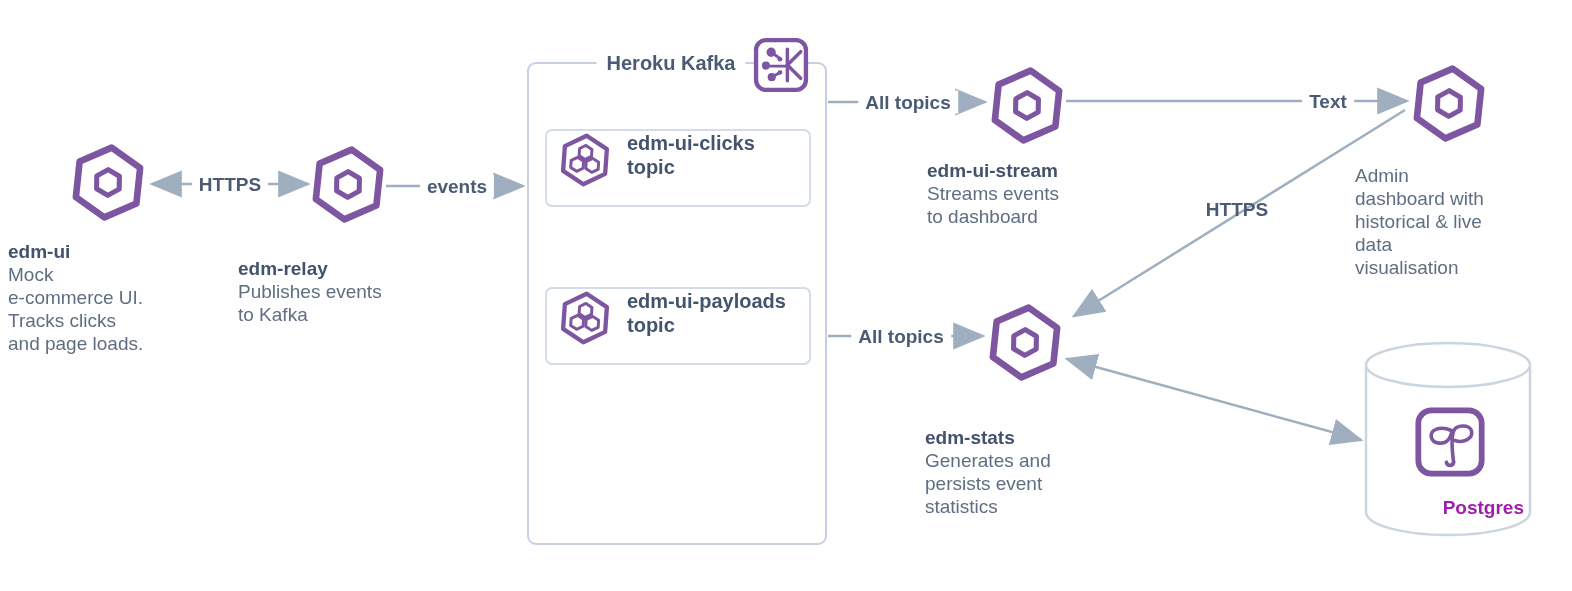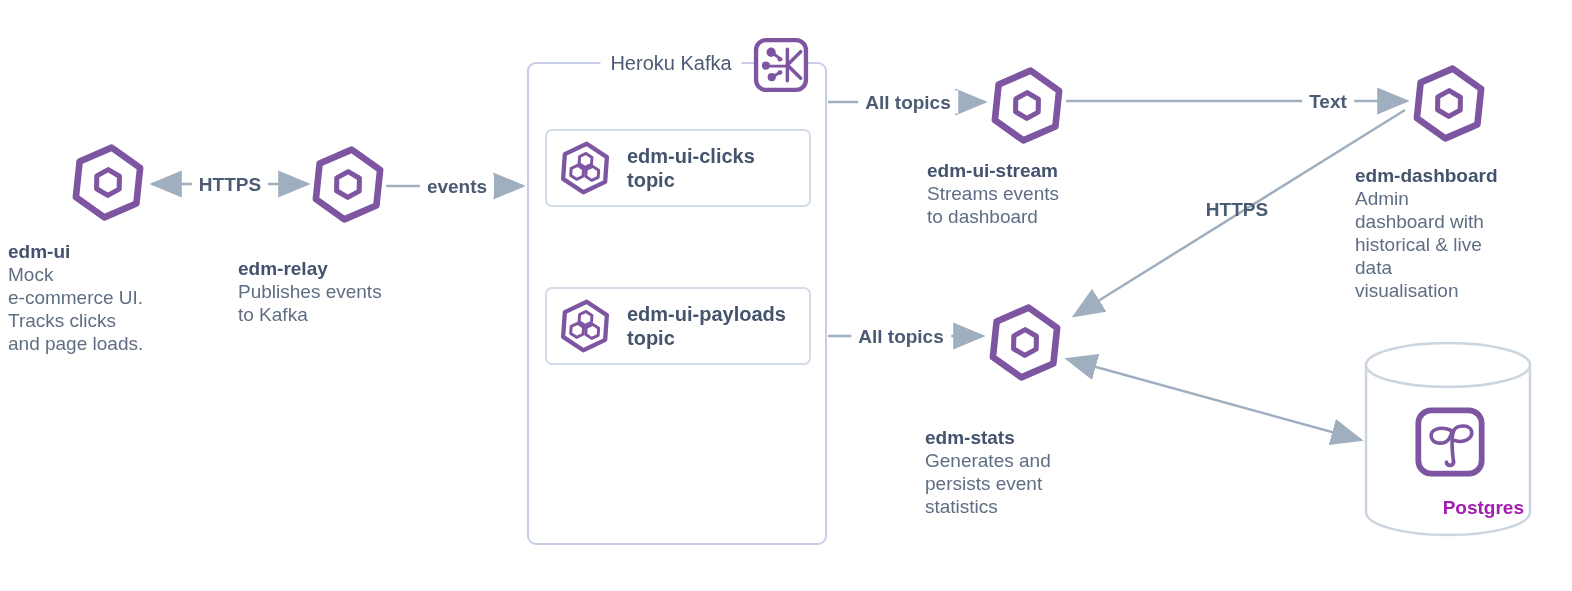--- a/index.html
+++ b/index.html
@@ -7,27 +7,27 @@
     position:relative;width:1572px;height:591px;background:#ffffff;
     font-family:"Liberation Sans",sans-serif;overflow:hidden;
   }
   .lines{position:absolute;left:0;top:0;z-index:1;}
   .box{
     position:absolute;left:527px;top:62px;width:300px;height:483px;
     border:2px solid #c8cee8;border-radius:9px;background:#ffffff;box-sizing:border-box;z-index:0;
   }
   .box-title{
     position:absolute;left:671px;top:63px;transform:translate(-50%,-50%);
-    background:#ffffff;padding:1px 10px;font-size:20px;font-weight:400;color:#4b5b73;
+    background:#ffffff;padding:1px 10px;font-size:20px;font-weight:700;color:#4b5b73;
     white-space:nowrap;z-index:2;
   }
   .svg-abs{position:absolute;z-index:2;}
   .hex{width:78px;height:87px;}
   .topic-row{
-    position:absolute;width:266px;height:78px;display:flex;align-items:center;gap:15px;
+    position:absolute;width:266px;height:78px;display:flex;align-items:flex-start;gap:15px;
     padding-left:11px;border:2px solid #d3dce8;border-radius:7px;background:#ffffff;
     box-sizing:border-box;z-index:2;
   }
   .topic-text{font-size:20px;font-weight:700;color:#44546d;line-height:24px;}
   .node-label{
     position:absolute;color:#5f6e82;font-size:19px;line-height:23px;z-index:3;
   }
   .node-name{font-weight:700;color:#43536d;font-size:19px;}
   .edge-label{
     position:absolute;transform:translate(-50%,-50%);font-weight:700;font-size:19px;
@@ -176,21 +176,20 @@
     <div>to Kafka</div>
   </div>
 
   <div class="node-label" style="left:927px;top:159px;width:200px">
     <div class="node-name">edm-ui-stream</div>
     <div>Streams events</div>
     <div>to dashboard</div>
   </div>
 
   <div class="node-label" style="left:1355px;top:164px;width:188px">
-    <div class="node-name">edm-dashboard</div>
     <div>Admin</div>
     <div>dashboard with</div>
     <div>historical &amp; live</div>
     <div>data</div>
     <div>visualisation</div>
   </div>
 
   <div class="node-label" style="left:925px;top:426px;width:200px">
     <div class="node-name">edm-stats</div>
     <div>Generates and</div>

